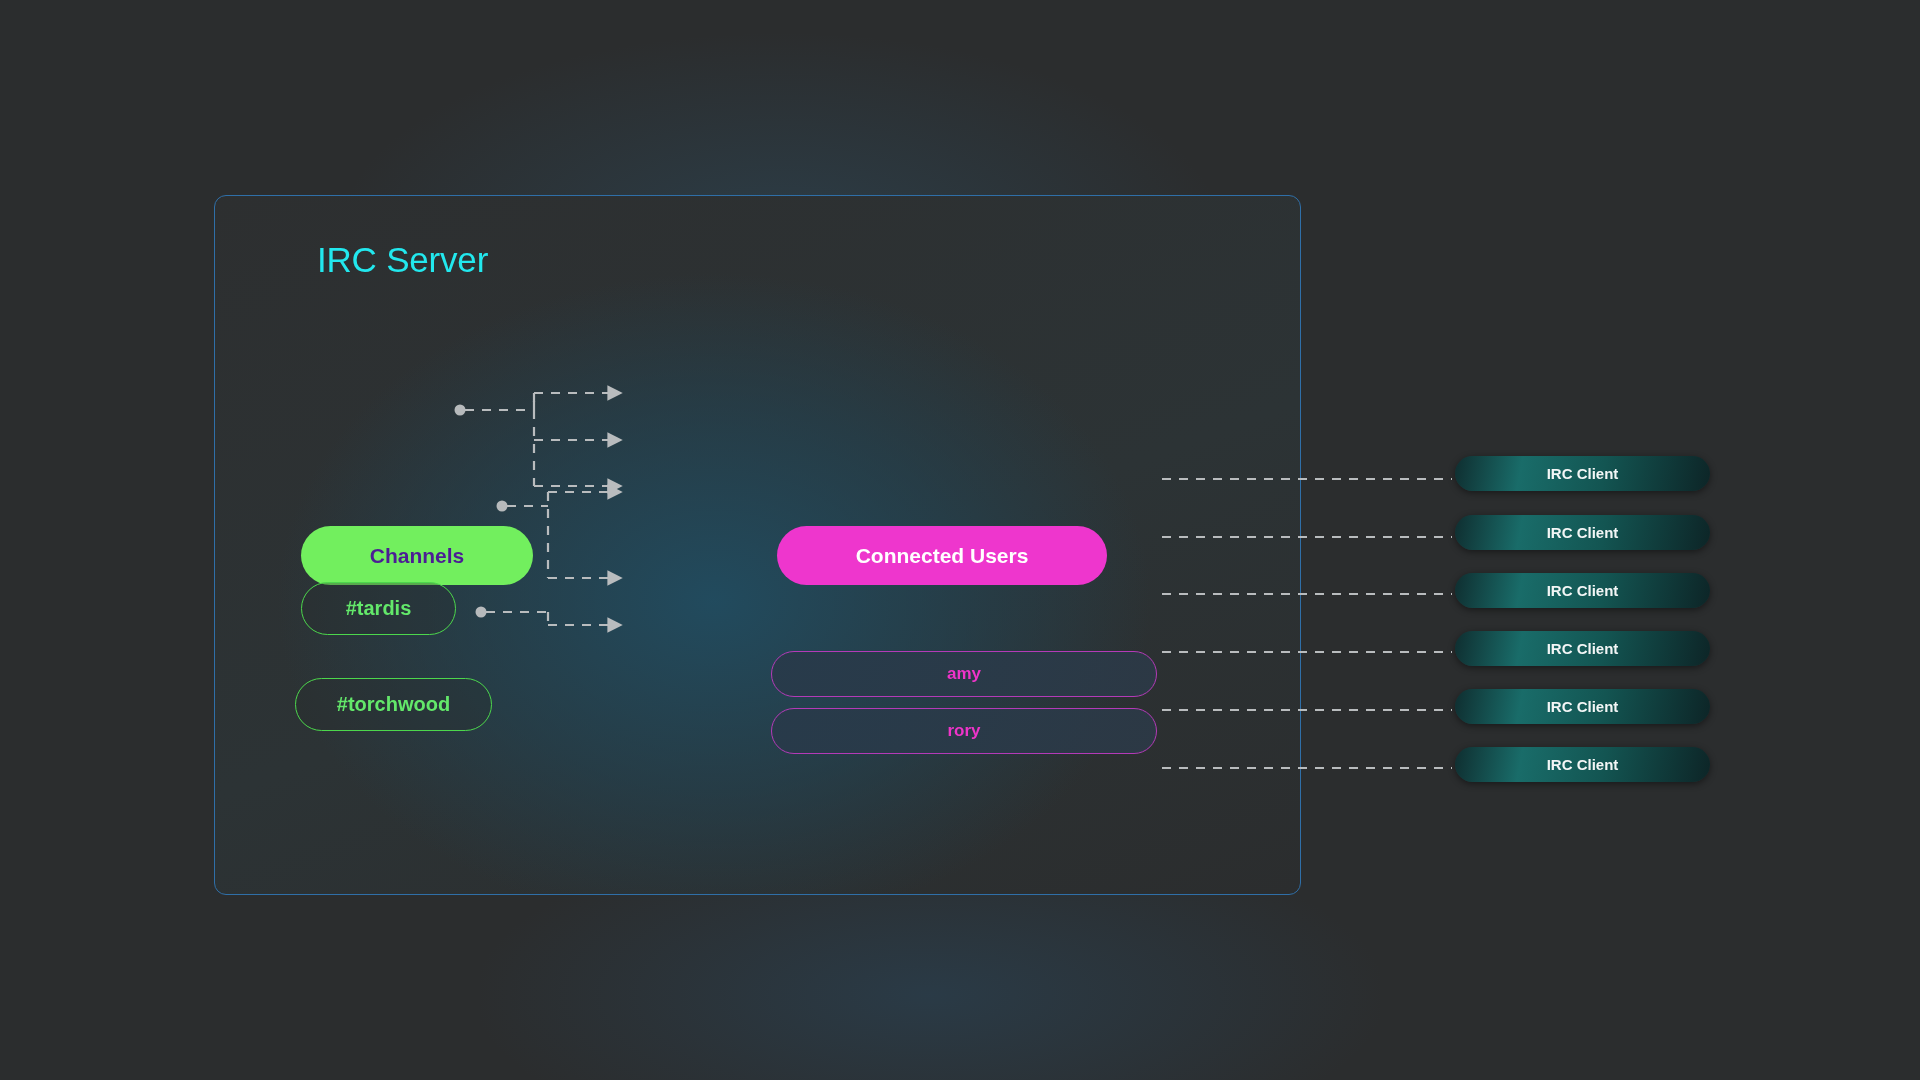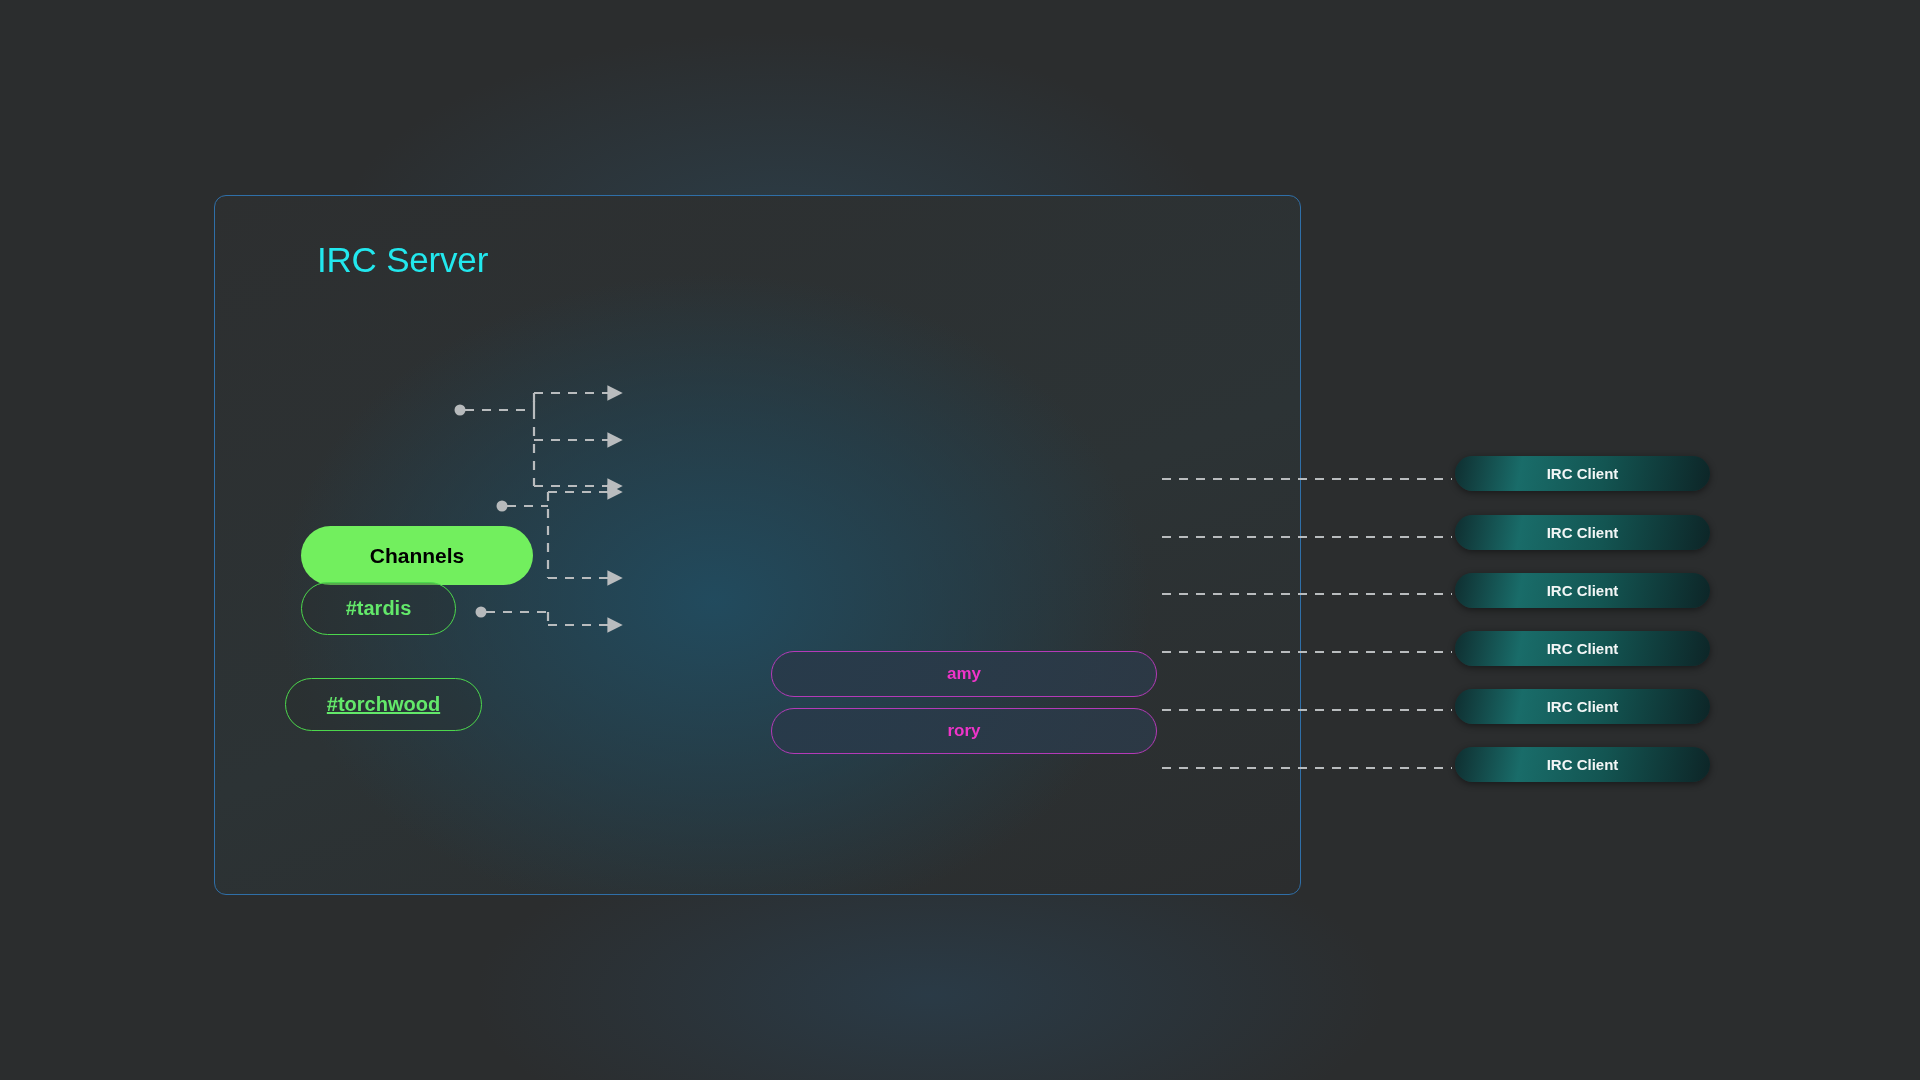--- a/index.html
+++ b/index.html
@@ -43,21 +43,21 @@
   
   .section-pill {
     position:absolute;
     height:59px;
     border-radius:30px;
     display:flex; align-items:center; justify-content:center;
     font-size:21px; font-weight:700;
   }
   #channels-header {
     left:86px; top:330px; width:232px;
-    background:#72ef5e; color:#000000;
+    background:#72ef5e; color:#4c1d95;
   }
   #users-header {
     left:562px; top:330px; width:330px;
     background:#ee36cd; color:#ffffff;
   }
 
   
   .channel-pill {
     position:absolute;
     height:53px;
@@ -102,24 +102,25 @@
 
 <div id="glow-top"></div>
 <div id="glow-bottom"></div>
 
 <div id="server-container">
 
   <div id="server-title">IRC Server</div>
 
   <div class="section-pill" id="channels-header">Channels</div>
 
+  <div class="section-pill" id="users-header">Connected Users</div>
 
   <div class="channel-pill" style="left:86px; top:386px; width:155px;">#tardis</div>
 
-  <div class="channel-pill" style="left:70px; top:482px; width:197px;text-decoration:underline;">#torchwood</div>
+  <div class="channel-pill" style="left:80px; top:482px; width:197px;">#torchwood</div>
 
 
   <div class="user-pill" style="top:455px;">amy</div>
 
   <div class="user-pill" style="top:512px;">rory</div>
 
 
 
 
 

